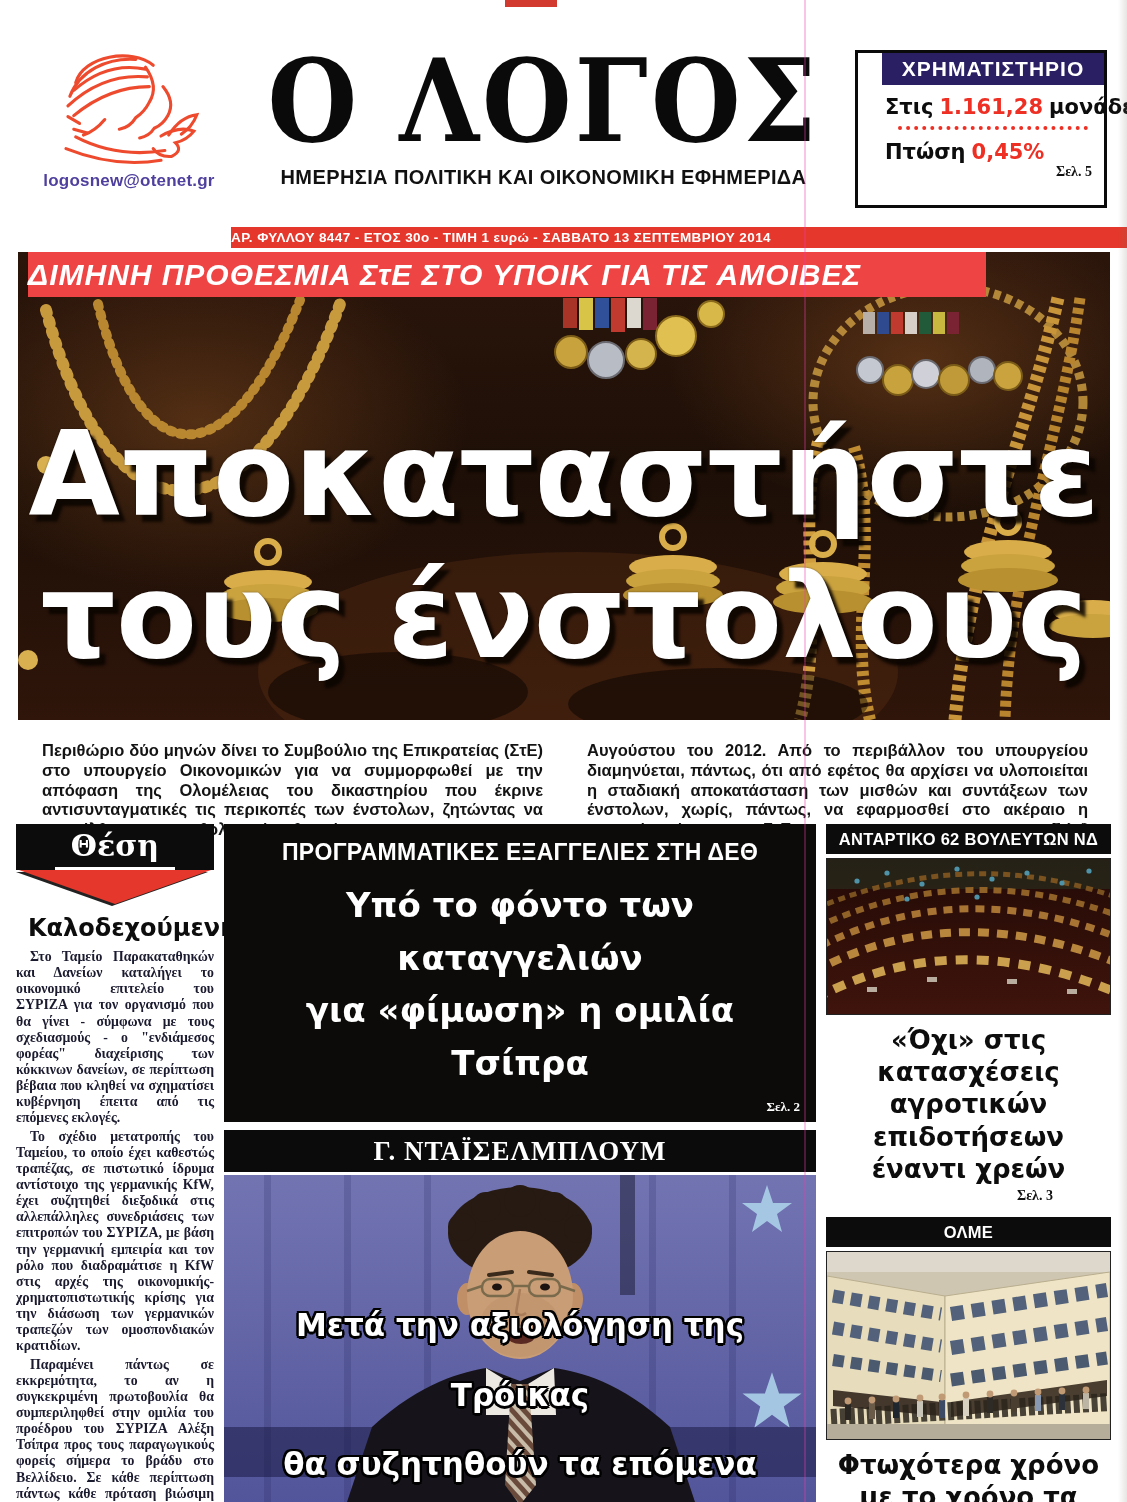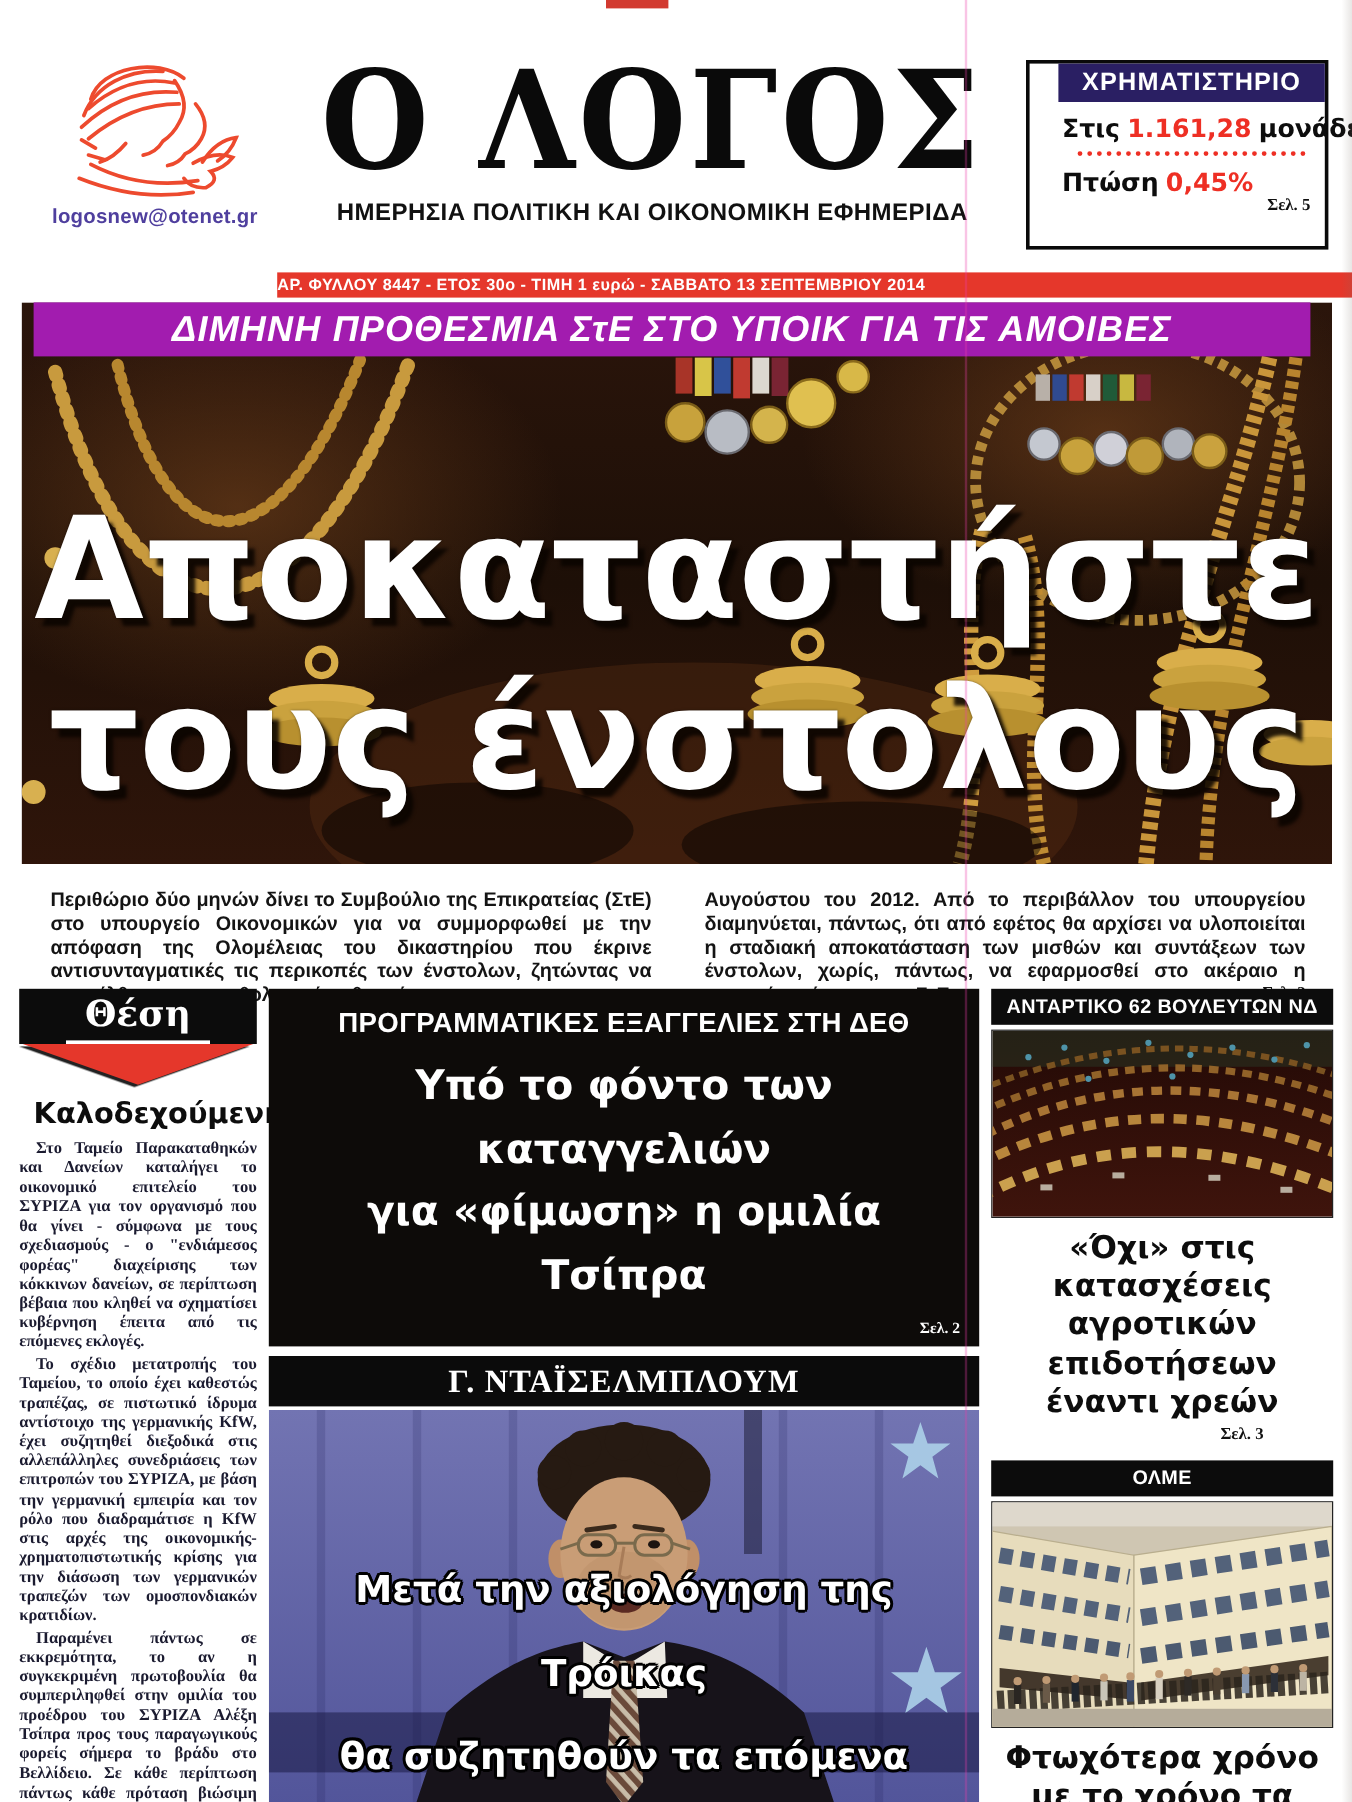--- a/index.html
+++ b/index.html
@@ -22,22 +22,22 @@
   .stock-line .red{color:#ee2f24;}
   .stock-line span{margin:0 3px;}
   .dotted-sep{border-top:4px dotted #ee2f24;width:86%;margin:7px auto 1px;}
   .stock-ref{text-align:right;font-weight:bold;font-size:14px;padding-right:12px;color:#111;
              font-family:"Liberation Serif",serif;}
   .issue-bar{position:absolute;top:227px;left:231px;width:1049px;height:21px;background:#e5372b;
              color:#fff;font-weight:bold;font-size:13.5px;text-align:left;line-height:21px;letter-spacing:0.4px;}
   
   .hero{position:absolute;top:252px;left:18px;width:1092px;height:468px;}
   .hero-svg{position:absolute;left:0;top:0;}
-  .hero-kicker{position:absolute;top:0;left:10px;width:1064px;height:45px;background:#a21caf;color:#fff;
-               font-style:italic;font-weight:bold;font-size:30px;text-align:center;line-height:45px;letter-spacing:1px;}
+  .hero-kicker{position:absolute;top:0;left:10px;width:958px;height:45px;background:#ef4444;color:#fff;
+               font-style:italic;font-weight:bold;font-size:30px;line-height:45px;letter-spacing:1px;}
   .hero-headline{position:absolute;left:0;right:0;top:152px;text-align:center;color:#fff;font-weight:bold;
                  font-size:118px;line-height:1.2;font-family:"DejaVu Sans",sans-serif;
                  text-shadow:6px 7px 3px rgba(10,5,0,0.88),0 0 2px rgba(0,0,0,0.5);}
   
   .lede{position:absolute;top:729px;left:30px;width:1070px;display:flex;gap:20px;}
   .lede p{margin:12px;flex:1;font-weight:bold;font-size:16.5px;line-height:1.2;text-align:justify;color:#141414;}
   .lede .pref{display:block;text-align:right;margin-top:-19px;font-size:14px;
               font-family:"Liberation Serif",serif;color:#111;}
   
   .cols{position:absolute;top:824px;left:16px;width:1095px;display:flex;gap:10px;}

